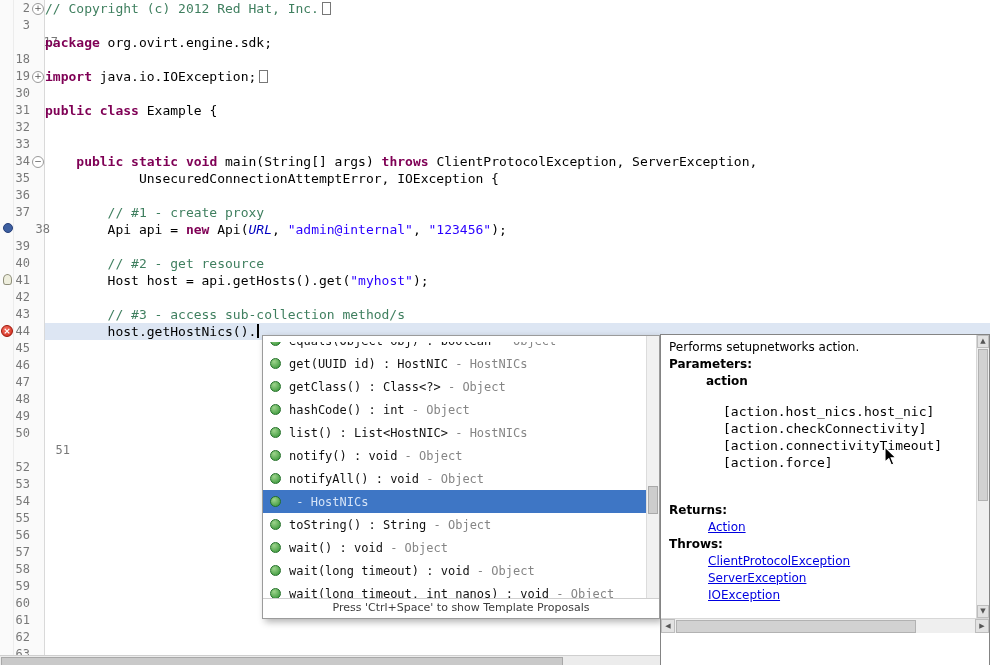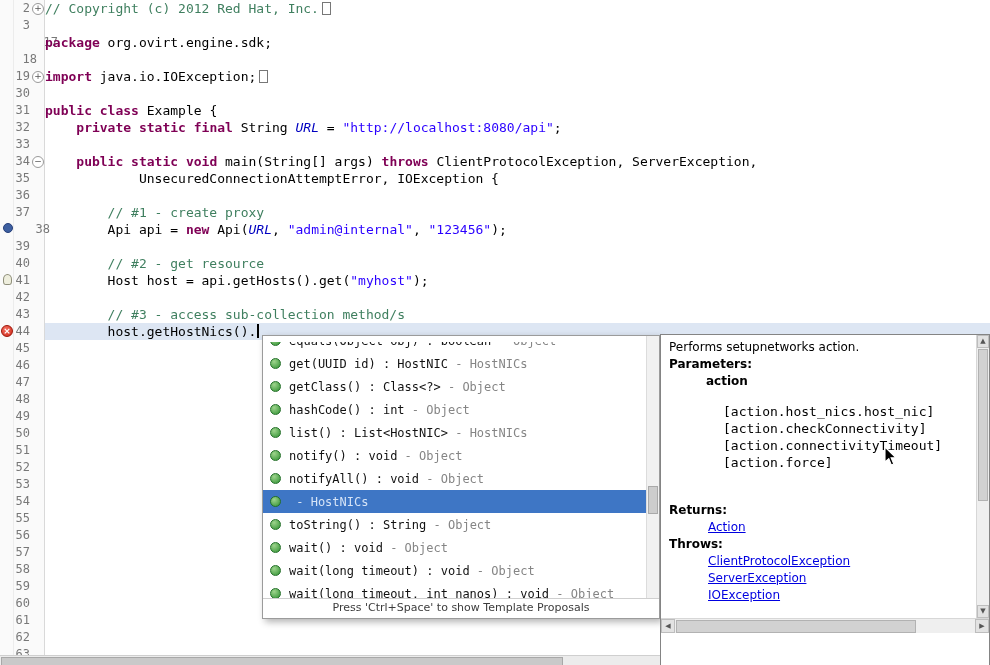--- a/index.html
+++ b/index.html
@@ -86,21 +86,21 @@
 <body>
 
 <div class="screen">
 
   <div class="gutter">
     <div class="gutter-sep"></div>
   <div class="ln-num" style="top: 0px;">2</div>
       <div class="fold" style="top: 3px;">+</div>
       <div class="ln-num" style="top: 17px;">3</div>
       <div class="ln-num" style="top: 34px; padding-left: 28px;">17</div>
-      <div class="ln-num" style="top: 51px; padding-left: 7px;">18</div>
+      <div class="ln-num" style="top: 51px;">18</div>
       <div class="ln-num" style="top: 68px;">19</div>
       <div class="fold" style="top: 71px;">+</div>
       <div class="ln-num" style="top: 85px;">30</div>
       <div class="ln-num" style="top: 102px;">31</div>
       <div class="ln-num" style="top: 119px;">32</div>
       <div class="ln-num" style="top: 136px;">33</div>
       <div class="ln-num" style="top: 153px;">34</div>
       <div class="fold" style="top: 156px;">−</div>
       <div class="ln-num" style="top: 170px;">35</div>
       <div class="ln-num" style="top: 187px;">36</div>
@@ -114,21 +114,21 @@
       <div class="ln-num" style="top: 289px;">42</div>
       <div class="ln-num" style="top: 306px;">43</div>
       <div class="ln-num" style="top: 323px;">44</div>
       <div class="marker error" style="top: 325px;">×</div>
       <div class="ln-num" style="top: 340px;">45</div>
       <div class="ln-num" style="top: 357px;">46</div>
       <div class="ln-num" style="top: 374px;">47</div>
       <div class="ln-num" style="top: 391px;">48</div>
       <div class="ln-num" style="top: 408px;">49</div>
       <div class="ln-num" style="top: 425px;">50</div>
-      <div class="ln-num" style="top: 442px;">51</div>
+      <div class="ln-num" style="top: 442px; padding-left: 40px;">51</div>
       <div class="ln-num" style="top: 459px;">52</div>
       <div class="ln-num" style="top: 476px;">53</div>
       <div class="ln-num" style="top: 493px;">54</div>
       <div class="ln-num" style="top: 510px;">55</div>
       <div class="ln-num" style="top: 527px;">56</div>
       <div class="ln-num" style="top: 544px;">57</div>
       <div class="ln-num" style="top: 561px;">58</div>
       <div class="ln-num" style="top: 578px;">59</div>
       <div class="ln-num" style="top: 595px;">60</div>
       <div class="ln-num" style="top: 612px;">61</div>
@@ -137,21 +137,20 @@
     </div>
 
   <div class="code-area">
       <div class="code-line" style="top: 0px;"><span class="cmt">// Copyright (c) 2012 Red Hat, Inc.</span><span class="fold-box"></span></div>
       <div class="code-line" style="top: 17px;"></div>
       <div class="code-line" style="top: 34px;"><span class="kw">package</span><span class="pln"> org.ovirt.engine.sdk;</span></div>
       <div class="code-line" style="top: 51px;"></div>
       <div class="code-line" style="top: 68px;"><span class="kw">import</span><span class="pln"> java.io.IOException;</span><span class="fold-box"></span></div>
       <div class="code-line" style="top: 85px;"></div>
       <div class="code-line" style="top: 102px;"><span class="kw">public</span><span class="pln"> </span><span class="kw">class</span><span class="pln"> Example {</span></div>
-      <div class="code-line" style="top: 119px;"><span class="pln">    </span><span class="kw">private</span><span class="pln"> </span><span class="kw">static</span><span class="pln"> </span><span class="kw">final</span><span class="pln"> String </span><span class="fld">URL</span><span class="pln"> = </span><span class="str">"http://localhost:8080/api"</span><span class="pln">;</span></div>
       <div class="code-line" style="top: 136px;"></div>
       <div class="code-line" style="top: 153px;"><span class="pln">    </span><span class="kw">public</span><span class="pln"> </span><span class="kw">static</span><span class="pln"> </span><span class="kw">void</span><span class="pln"> main(String[] args) </span><span class="kw">throws</span><span class="pln"> ClientProtocolException, ServerException,</span></div>
       <div class="code-line" style="top: 170px;"><span class="pln">            UnsecuredConnectionAttemptError, IOException {</span></div>
       <div class="code-line" style="top: 187px;"></div>
       <div class="code-line" style="top: 204px;"><span class="cmt">        // #1 - create proxy</span></div>
       <div class="code-line" style="top: 221px;"><span class="pln">        Api api = </span><span class="kw">new</span><span class="pln"> Api(</span><span class="fld">URL</span><span class="pln">, </span><span class="str">"admin@internal"</span><span class="pln">, </span><span class="str">"123456"</span><span class="pln">);</span></div>
       <div class="code-line" style="top: 238px;"></div>
       <div class="code-line" style="top: 255px;"><span class="cmt">        // #2 - get resource</span></div>
       <div class="code-line" style="top: 272px;"><span class="pln">        Host host = api.getHosts().get(</span><span class="str">"myhost"</span><span class="pln">);</span></div>
       <div class="code-line" style="top: 289px;"></div>

